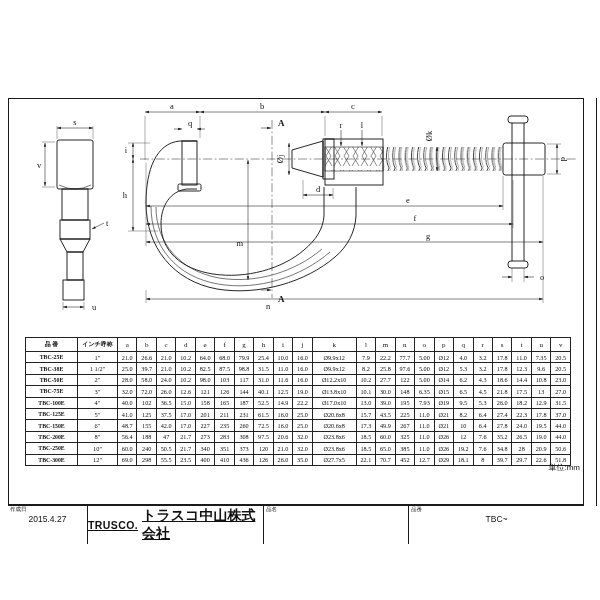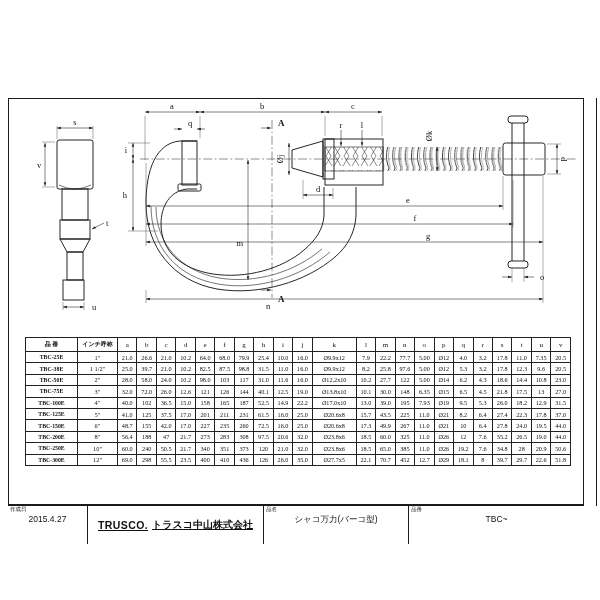--- a/index.html
+++ b/index.html
@@ -33,21 +33,21 @@
 
   
   .titleblock{position:absolute;left:8px;top:504px;width:576px;height:40px;border-top:1.3px solid #1a1a1a;
       box-sizing:border-box;display:flex;}
   .tb-cell{position:relative;border-right:1px solid #1a1a1a;box-sizing:border-box;height:100%;}
   .tb-cell:last-child{border-right:none;}
   .tb-label{position:absolute;left:2px;top:1px;font-size:5.5px;color:#111;}
   .tb-value{position:absolute;left:0;right:0;top:9px;text-align:center;font-size:8.5px;color:#111;}
   .tb-company{display:flex;align-items:center;justify-content:center;gap:4px;}
   .brand{font-weight:bold;font-size:10.5px;letter-spacing:0.4px;}
-  .company{font-weight:bold;font-size:10px;}
+  .company{font-weight:bold;font-size:14px;}
   .w1{width:80px;}.w2{width:84px;}.w3{width:176px;text-decoration:underline;}.w4{width:145px;}.w5{flex:1;}
 </style>
 </head>
 <body>
 
 <div class="sheet">
 
   <div class="frame"></div>
   <div class="edge-line"></div>
 
@@ -518,33 +518,33 @@
             <td>8</td>
             <td>39.7</td>
             <td>29.7</td>
             <td>22.6</td>
             <td>51.8</td>
           </tr>
         </tbody>
     </table>
   </div>
 
+  <div class="unit-note">単位:mm</div>
 
   <div class="titleblock">
     <div class="tb-cell w1">
       <span class="tb-label">作成日</span>
       <span class="tb-value">2015.4.27</span>
     </div>
     <div class="tb-cell w3 tb-company">
       <span class="brand">TRUSCO.</span>
       <span class="company">トラスコ中山株式会社</span>
     </div>
     <div class="tb-cell w4">
       <span class="tb-label">品名</span>
-      <span class="tb-value">シャコ万力(バーコ型)</span>
     </div>
     <div class="tb-cell w5">
       <span class="tb-label">品番</span>
       <span class="tb-value">TBC~</span>
     </div>
   </div>
 
 </div>
 
 </body></html>

